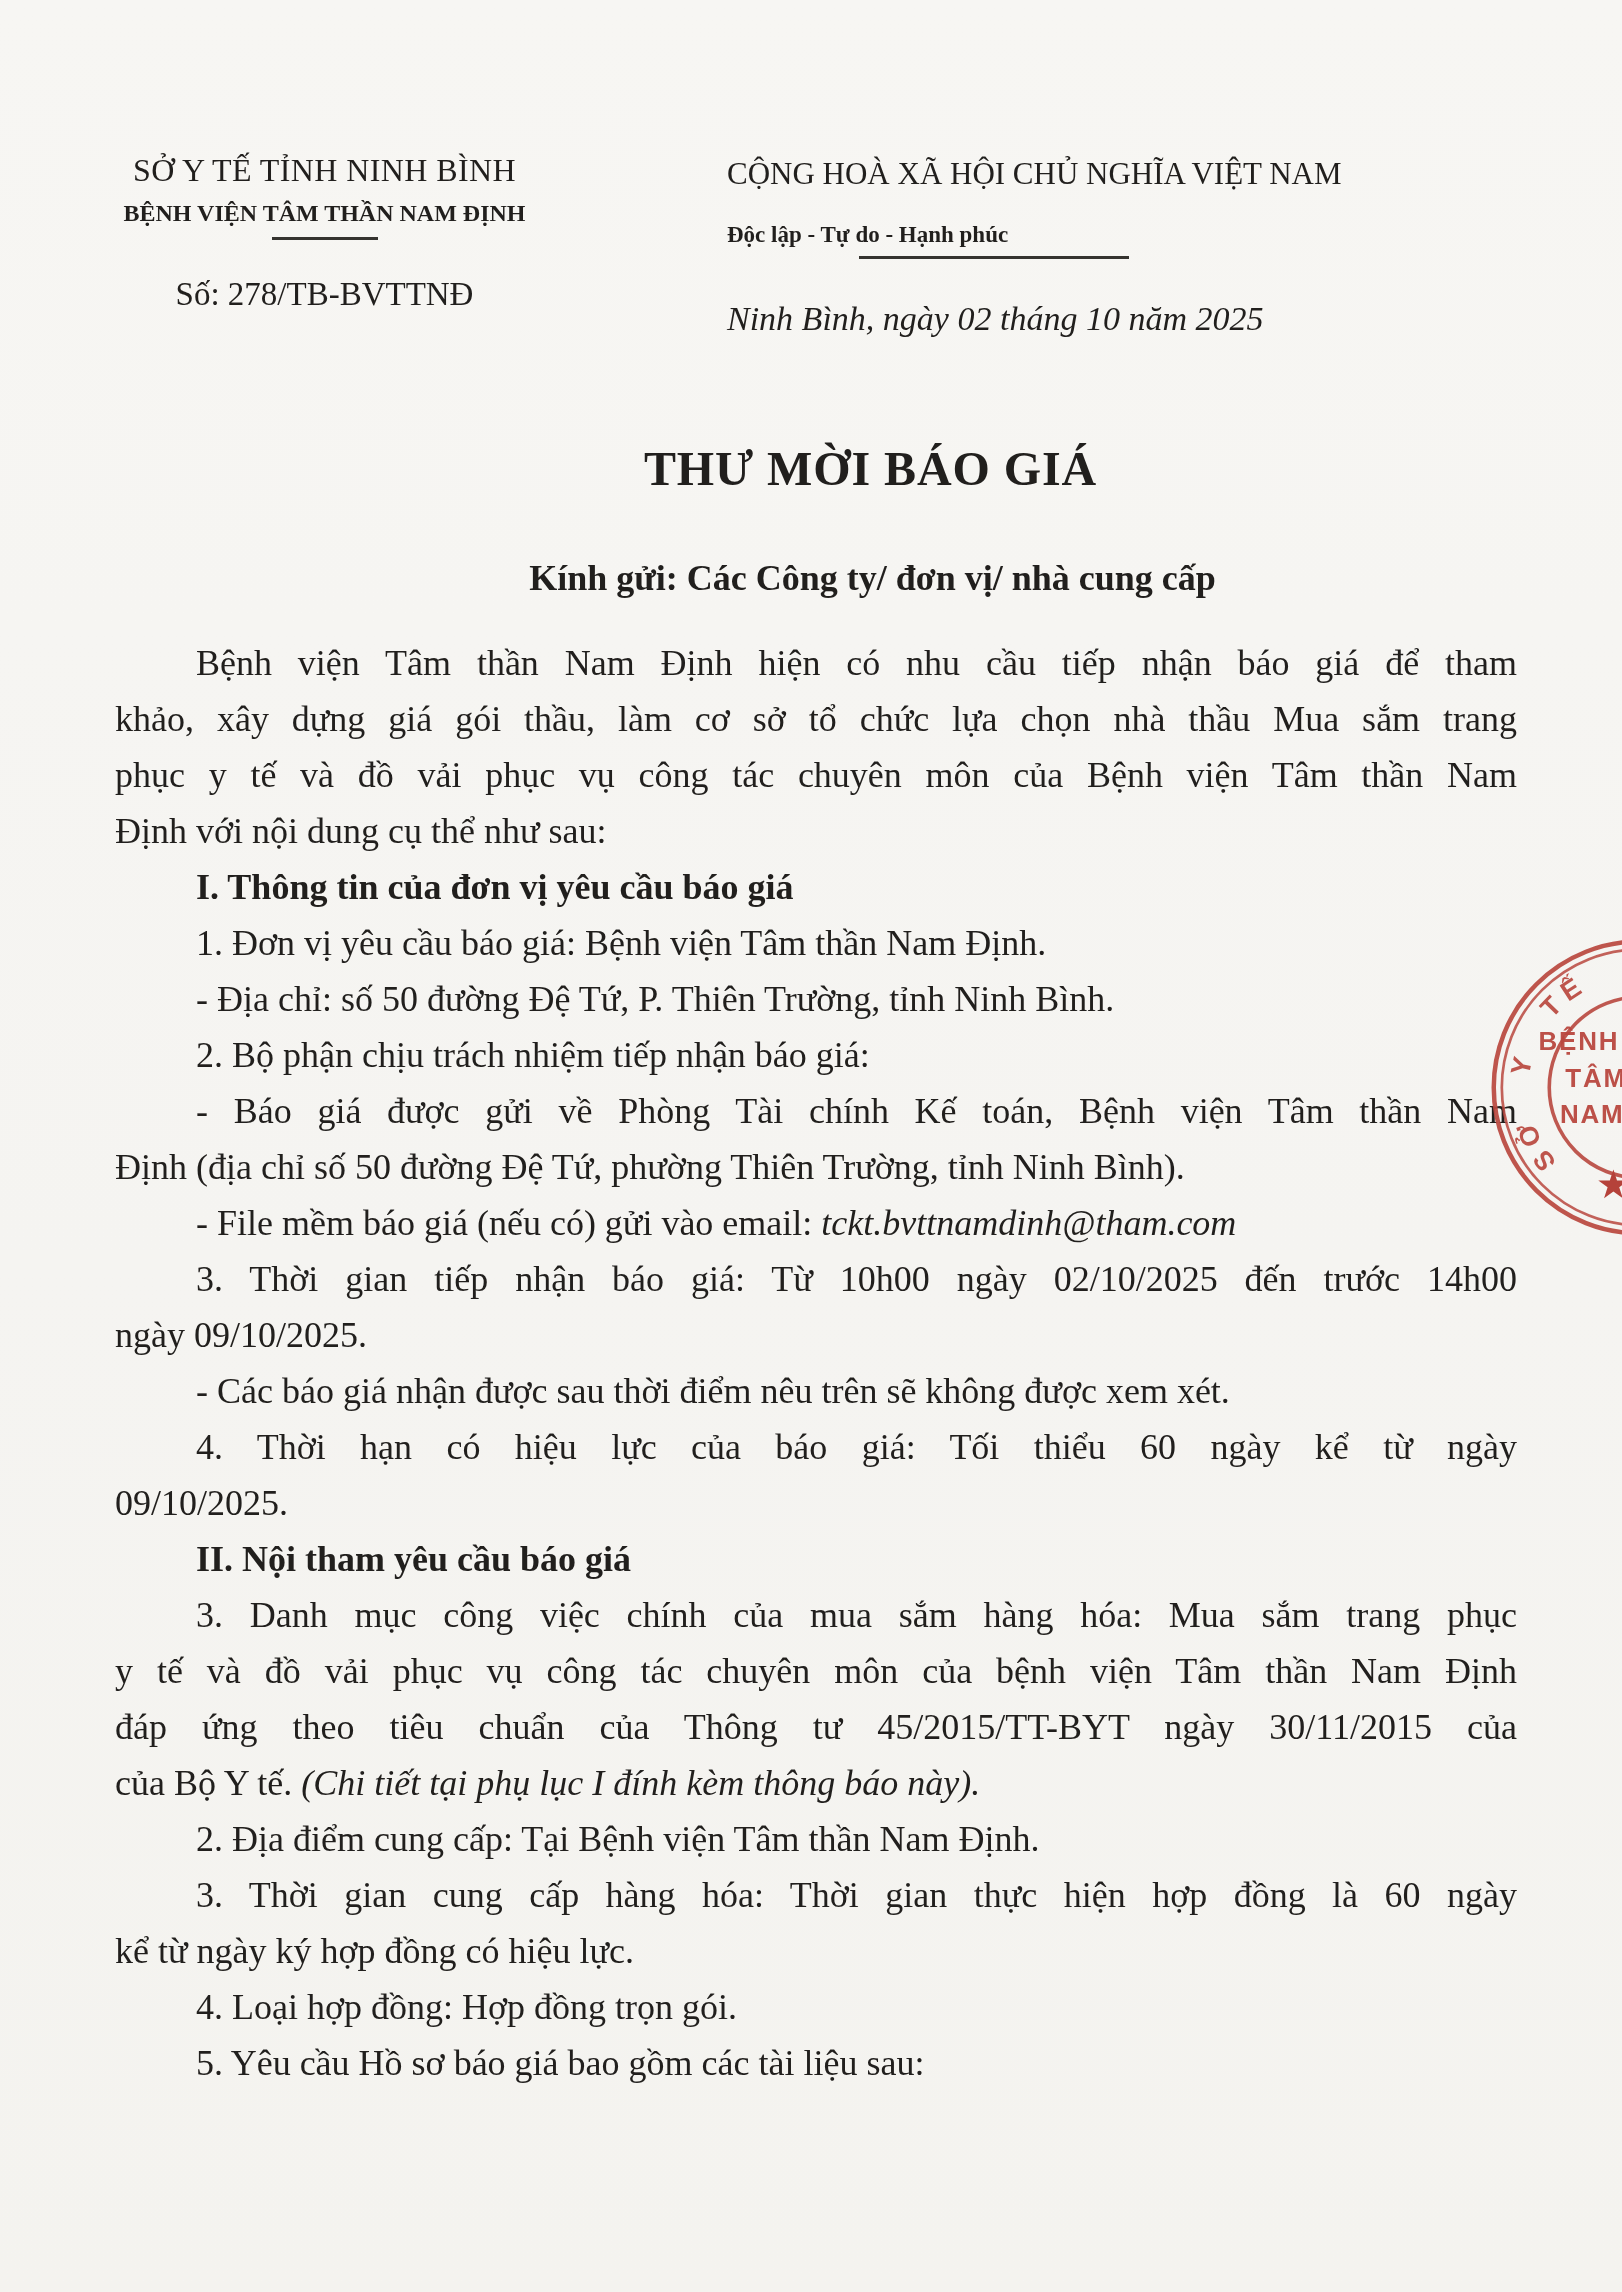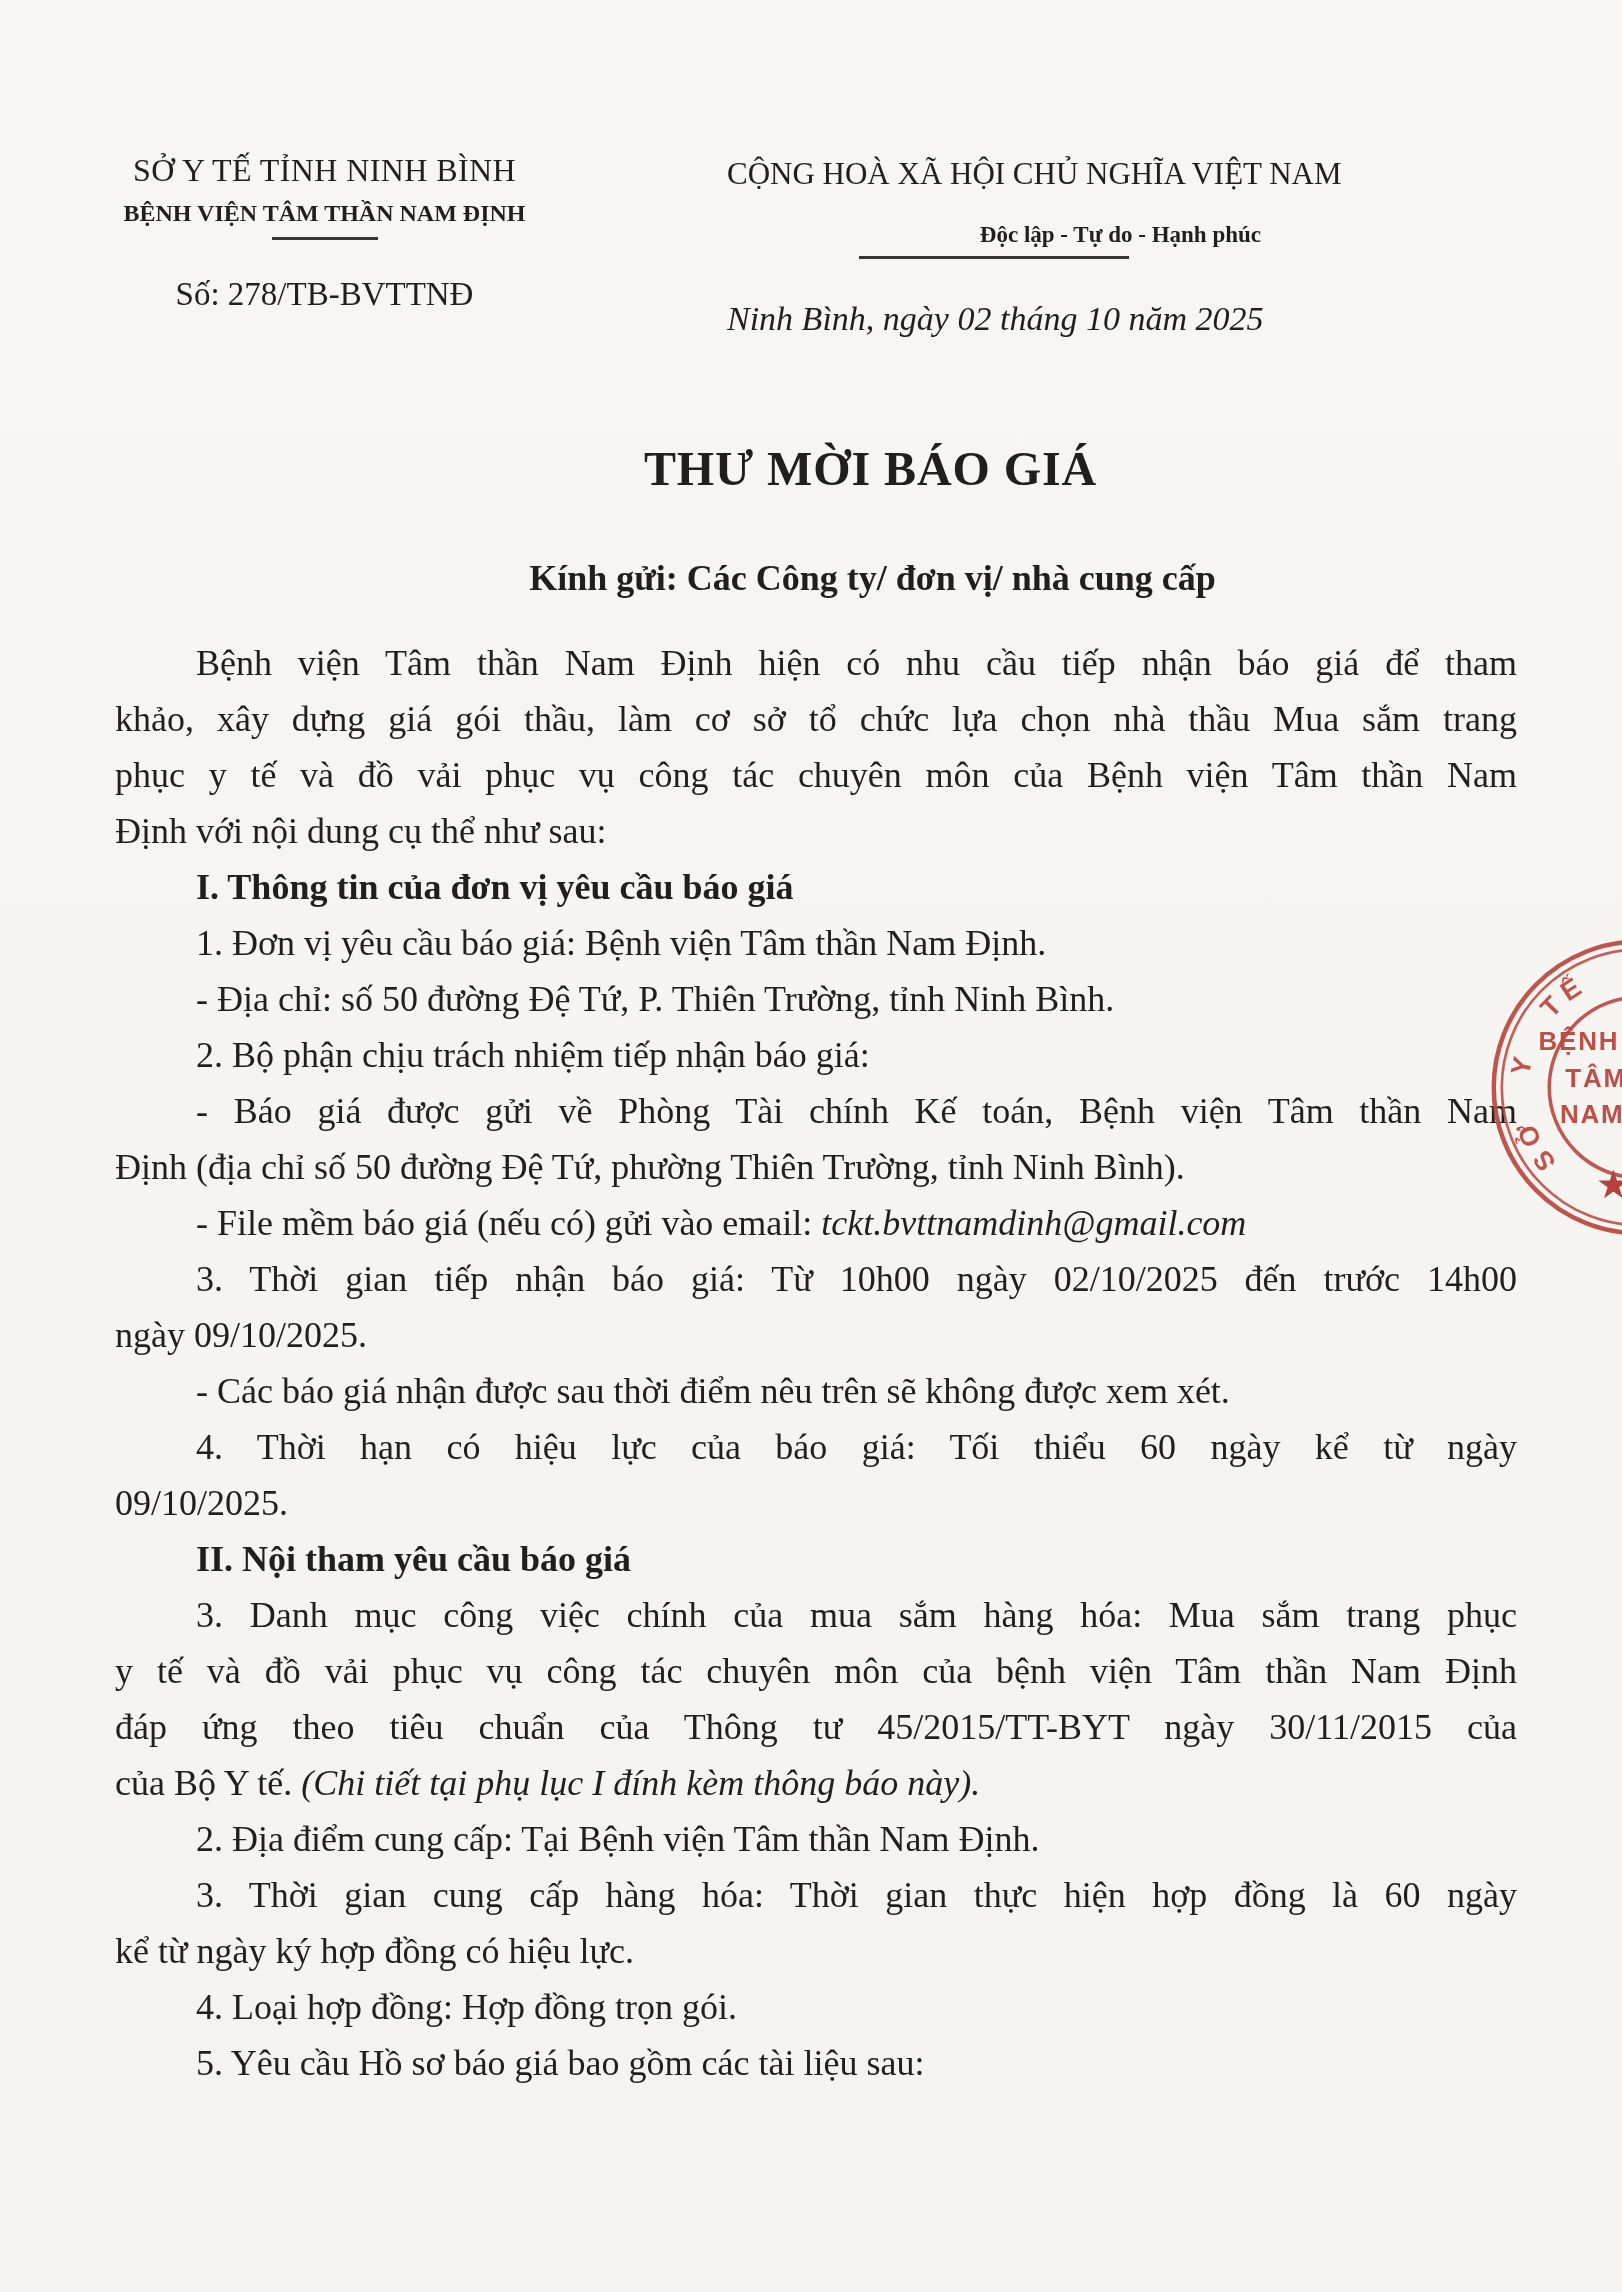--- a/index.html
+++ b/index.html
@@ -13,21 +13,21 @@
     padding-left:46px;
   }
 
   
   .hdr-left{position:absolute;left:79px;top:152px;width:491px;text-align:center;}
   .org-sup{font-size:32px;letter-spacing:0.4px;white-space:nowrap;}
   .org-name{font-size:24px;font-weight:bold;margin-top:10.7px;white-space:nowrap;}
   .rule-left{width:106px;height:2.7px;background:#35332f;margin:10.7px auto 0;}
   .doc-number{font-size:33px;margin-top:36px;white-space:nowrap;}
 
-  .hdr-right{position:absolute;left:727px;top:156px;width:534px;text-align:right;}
+  .hdr-right{position:absolute;left:727px;top:156px;width:534px;text-align:left;}
   .nat-motto{font-size:31px;white-space:nowrap;}
   .nat-slogan{font-size:23px;font-weight:bold;margin-top:30px;white-space:nowrap;}
   .rule-right{width:270px;height:2.7px;background:#35332f;margin:8px auto 0;}
   .date-line{font-size:34px;font-style:italic;margin-top:41px;white-space:nowrap;}
 
   
   .doc-title{
     position:absolute;left:0;top:441px;width:100%;
     text-align:center;font-size:48px;font-weight:bold;letter-spacing:0.9px;
     transform:translateX(36px);
@@ -89,21 +89,21 @@
       <div class="bline ind fill"><span>Bệnh viện Tâm thần Nam Định hiện có nhu cầu tiếp nhận báo giá để tham</span></div>
       <div class="bline fill"><span>khảo, xây dựng giá gói thầu, làm cơ sở tổ chức lựa chọn nhà thầu Mua sắm trang</span></div>
       <div class="bline fill"><span>phục y tế và đồ vải phục vụ công tác chuyên môn của Bệnh viện Tâm thần Nam</span></div>
       <div class="bline"><span>Định với nội dung cụ thể như sau:</span></div>
       <div class="bline ind bold"><span>I. Thông tin của đơn vị yêu cầu báo giá</span></div>
       <div class="bline ind"><span>1. Đơn vị yêu cầu báo giá: Bệnh viện Tâm thần Nam Định.</span></div>
       <div class="bline ind"><span>- Địa chỉ: số 50 đường Đệ Tứ, P. Thiên Trường, tỉnh Ninh Bình.</span></div>
       <div class="bline ind"><span>2. Bộ phận chịu trách nhiệm tiếp nhận báo giá:</span></div>
       <div class="bline ind fill"><span>- Báo giá được gửi về Phòng Tài chính Kế toán, Bệnh viện Tâm thần Nam</span></div>
       <div class="bline"><span>Định (địa chỉ số 50 đường Đệ Tứ, phường Thiên Trường, tỉnh Ninh Bình).</span></div>
-      <div class="bline ind"><span>- File mềm báo giá (nếu có) gửi vào email: </span><span class="it">tckt.bvttnamdinh@gmail.com</span></div>
+      <div class="bline ind"><span>- File mềm báo giá (nếu có) gửi vào email: </span><span class="it">tckt.bvttnamdinh@tham.com</span></div>
       <div class="bline ind fill"><span>3. Thời gian tiếp nhận báo giá: Từ 10h00 ngày 02/10/2025 đến trước 14h00</span></div>
       <div class="bline"><span>ngày 09/10/2025.</span></div>
       <div class="bline ind"><span>- Các báo giá nhận được sau thời điểm nêu trên sẽ không được xem xét.</span></div>
       <div class="bline ind fill"><span>4. Thời hạn có hiệu lực của báo giá: Tối thiểu 60 ngày kể từ ngày</span></div>
       <div class="bline"><span>09/10/2025.</span></div>
       <div class="bline ind bold"><span>II. Nội tham yêu cầu báo giá</span></div>
       <div class="bline ind fill"><span>3. Danh mục công việc chính của mua sắm hàng hóa: Mua sắm trang phục</span></div>
       <div class="bline fill"><span>y tế và đồ vải phục vụ công tác chuyên môn của bệnh viện Tâm thần Nam Định</span></div>
       <div class="bline fill"><span>đáp ứng theo tiêu chuẩn của Thông tư 45/2015/TT-BYT ngày 30/11/2015 của</span></div>
       <div class="bline"><span>của Bộ Y tế. </span><span class="it">(Chi tiết tại phụ lục I đính kèm thông báo này).</span></div>

